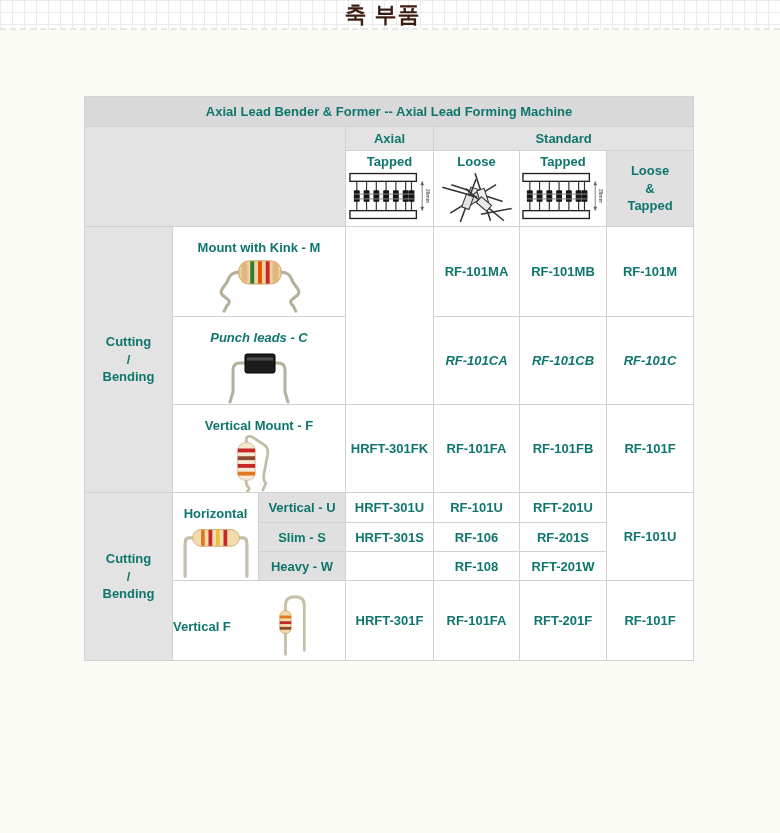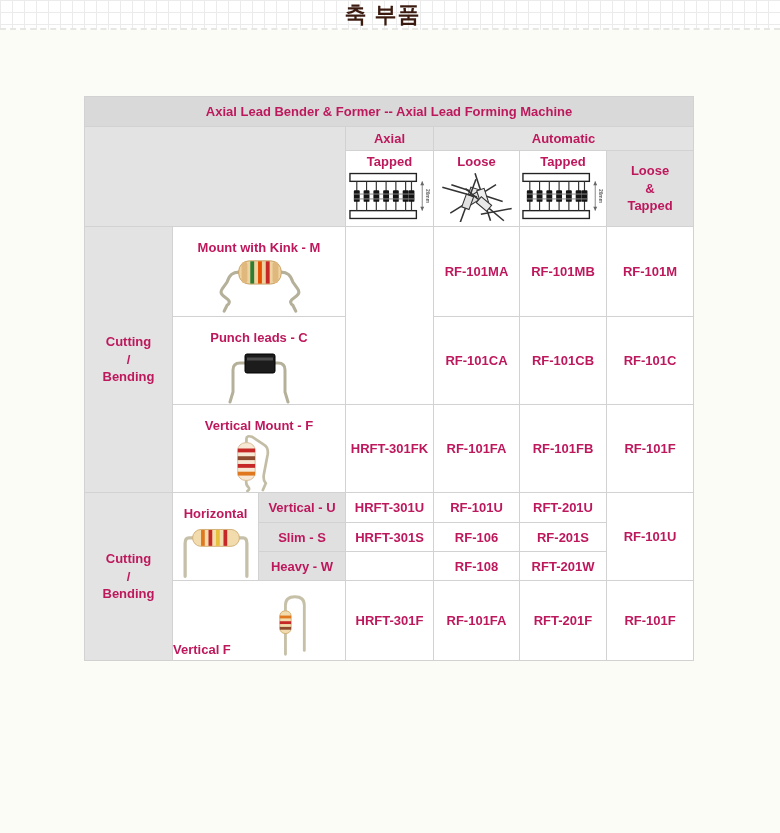--- a/index.html
+++ b/index.html
@@ -26,35 +26,35 @@
     margin:0; text-align:center;
     font-size:22px; line-height:30px; font-weight:bold;
     color:#3b1b10; letter-spacing:1px;
   }
   
   .tbl-wrap { margin:66px 0 0 84px; }
   table { border-collapse:collapse; width:609px; table-layout:fixed; }
   td {
     border:1px solid #d2d2d2;
     text-align:center; vertical-align:middle;
-    font-size:13px; font-weight:bold; color:#be185d;
+    font-size:13px; font-weight:bold; color:#0f766e;
     padding:0; overflow:hidden;
   }
   .hdr   { background:#d9d9d9; }
   .gray  { background:#e3e3e3; }
   .gsub  { background:#e0e0e0; }
   .white { background:#ffffff; }
   .pre   { white-space:pre-line; line-height:1.35; }
   tr.r30 { height:30px; } tr.r24 { height:24px; } tr.r76 { height:76px; }
-  tr.r83 { height:83px; } tr.r81 { height:81px; } tr.r80 { height:80px; }
+  tr.r83 { height:83px; } tr.r81 { height:81px;font-style:italic; } tr.r80 { height:80px; }
   tr.r27 { height:27px; } tr.r26 { height:26px; }
   .label-cell { vertical-align:top; padding-top:13px; }
   .cell-label { display:block; font-size:13px; margin-bottom:1px; }
   .supply-cell { vertical-align:top; padding-top:3px; }
-  .vf-flex { display:flex; align-items:flex-end; justify-content:center; gap:10px; padding-top:8px; }
+  .vf-flex { display:flex; align-items:center; justify-content:center; gap:10px; padding-top:8px; }
   .vf-flex .cell-label { margin-top:4px; }
   svg { display:block; margin:0 auto; }
 </style>
 </head>
 <body>
 
 <div class="grid-band">
   <h1 class="page-title">축 부품</h1>
 </div>
 
@@ -71,21 +71,21 @@
   </colgroup>
 
   <tbody>
         <tr class="r30">
     <td colspan="7" class="hdr">Axial Lead Bender &amp; Former -- Axial Lead Forming Machine</td>
   </tr>
 
   <tr class="r24">
     <td colspan="3" rowspan="2" class="gray"></td>
     <td class="gray">Axial</td>
-    <td colspan="3" class="gray">Automatic</td>
+    <td colspan="3" class="gray">Standard</td>
   </tr>
 
   <tr class="r76">
     <td class="white supply-cell">
       <span class="cell-label">Tapped</span>
       <svg width="84" height="52" viewBox="0 0 86 52">
         <rect x="2" y="3" width="68" height="8" fill="#fff" stroke="#222" stroke-width="1.4"></rect>
         <rect x="2" y="41" width="68" height="8" fill="#fff" stroke="#222" stroke-width="1.4"></rect>
         <g stroke="#333" stroke-width="1.2">
           <line x1="9" y1="11" x2="9" y2="41"></line>

